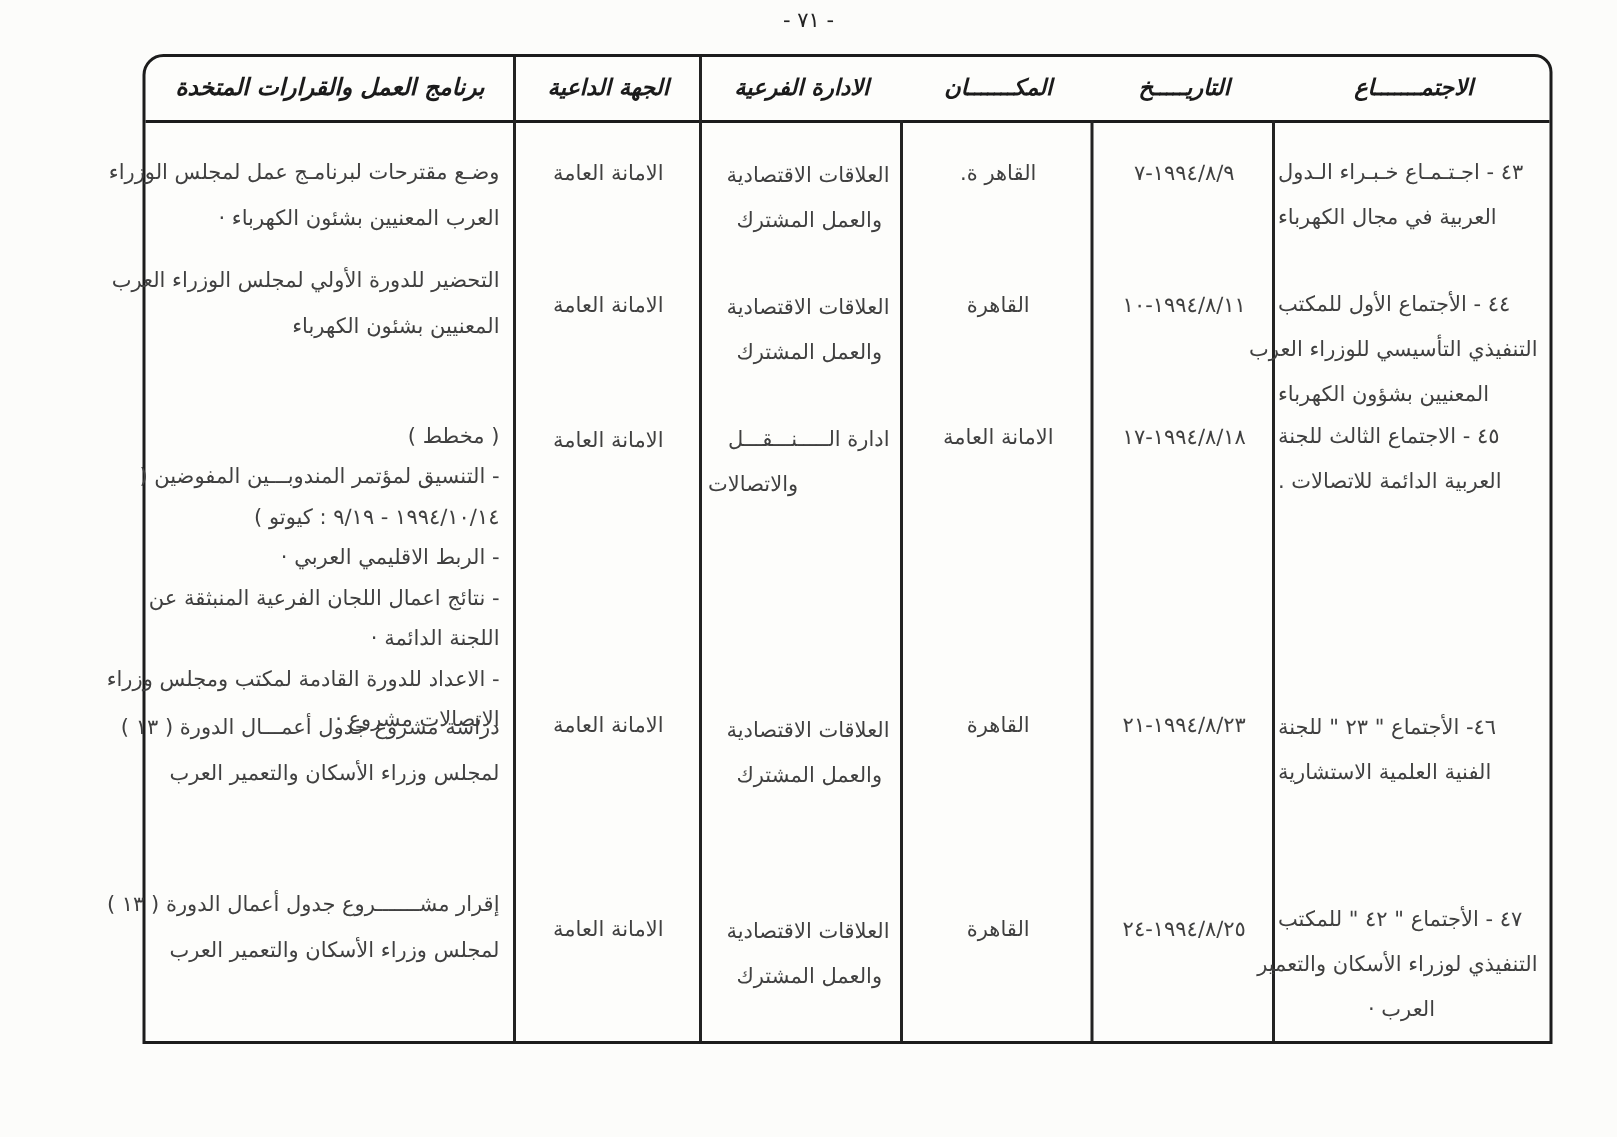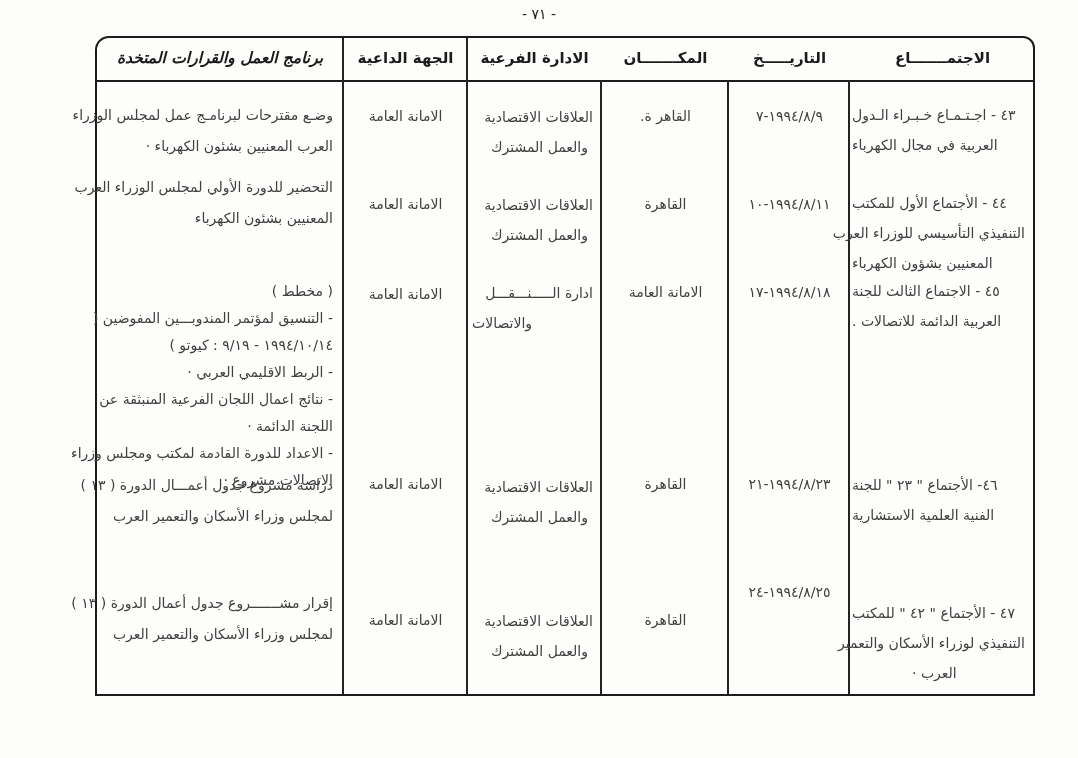--- a/index.html
+++ b/index.html
@@ -18,21 +18,21 @@
     border:2px solid #1c1c1c;border-radius:14px 12px 0 0;
     box-sizing:border-box;background:#fdfdfb;
   }
   .hrow{
     position:absolute;top:0;left:0;right:0;height:42px;
     border-bottom:2.5px solid #1c1c1c;
   }
   .hcell{
     position:absolute;top:0;height:42px;line-height:40px;
     direction:rtl;text-align:center;
-    font-weight:bold;font-size:15px;white-space:nowrap;
+    font-weight:bold;font-size:15px;white-space:nowrap;font-style:italic;
   }
   .hprog{font-style:italic;font-size:15.5px;}
   .vl{position:absolute;width:2px;background:#232323;}
   .vl.full{top:0;bottom:0;}
   .vl.body{top:42px;bottom:0;}
   .tb{position:absolute;top:42px;left:0;right:0;bottom:0;}
   .cell{
     position:absolute;box-sizing:border-box;direction:rtl;
     font-size:14px;color:#404040;
   }
@@ -142,21 +142,21 @@
       <div class="cell progc" style="top:390px">
         <div>دراسة مشروع جدول أعمـــال الدورة ( ١٣ )</div>
         <div>لمجلس وزراء الأسكان والتعمير العرب</div>
       </div>
 
       <div class="cell meet" style="top:518px">
         <div>٤٧ - الأجتماع " ٤٢ " للمكتب</div>
         <div>التنفيذي لوزراء الأسكان والتعمير</div>
         <div style="padding-left:60px">العرب ·</div>
       </div>
-      <div class="cell datec" style="top:504px">١٩٩٤/٨/٢٥-٢٤</div>
+      <div class="cell datec" style="top:532px">١٩٩٤/٨/٢٥-٢٤</div>
       <div class="cell placec" style="top:532px">القاهرة</div>
       <div class="cell subc" style="top:526px">
         <div>العلاقات الاقتصادية</div>
         <div>والعمل المشترك</div>
       </div>
       <div class="cell agc" style="top:532px">الامانة العامة</div>
       <div class="cell progc" style="top:508px">
         <div>إقرار مشـــــــروع جدول أعمال الدورة ( ١٣ )</div>
         <div>لمجلس وزراء الأسكان والتعمير العرب</div>
       </div>

